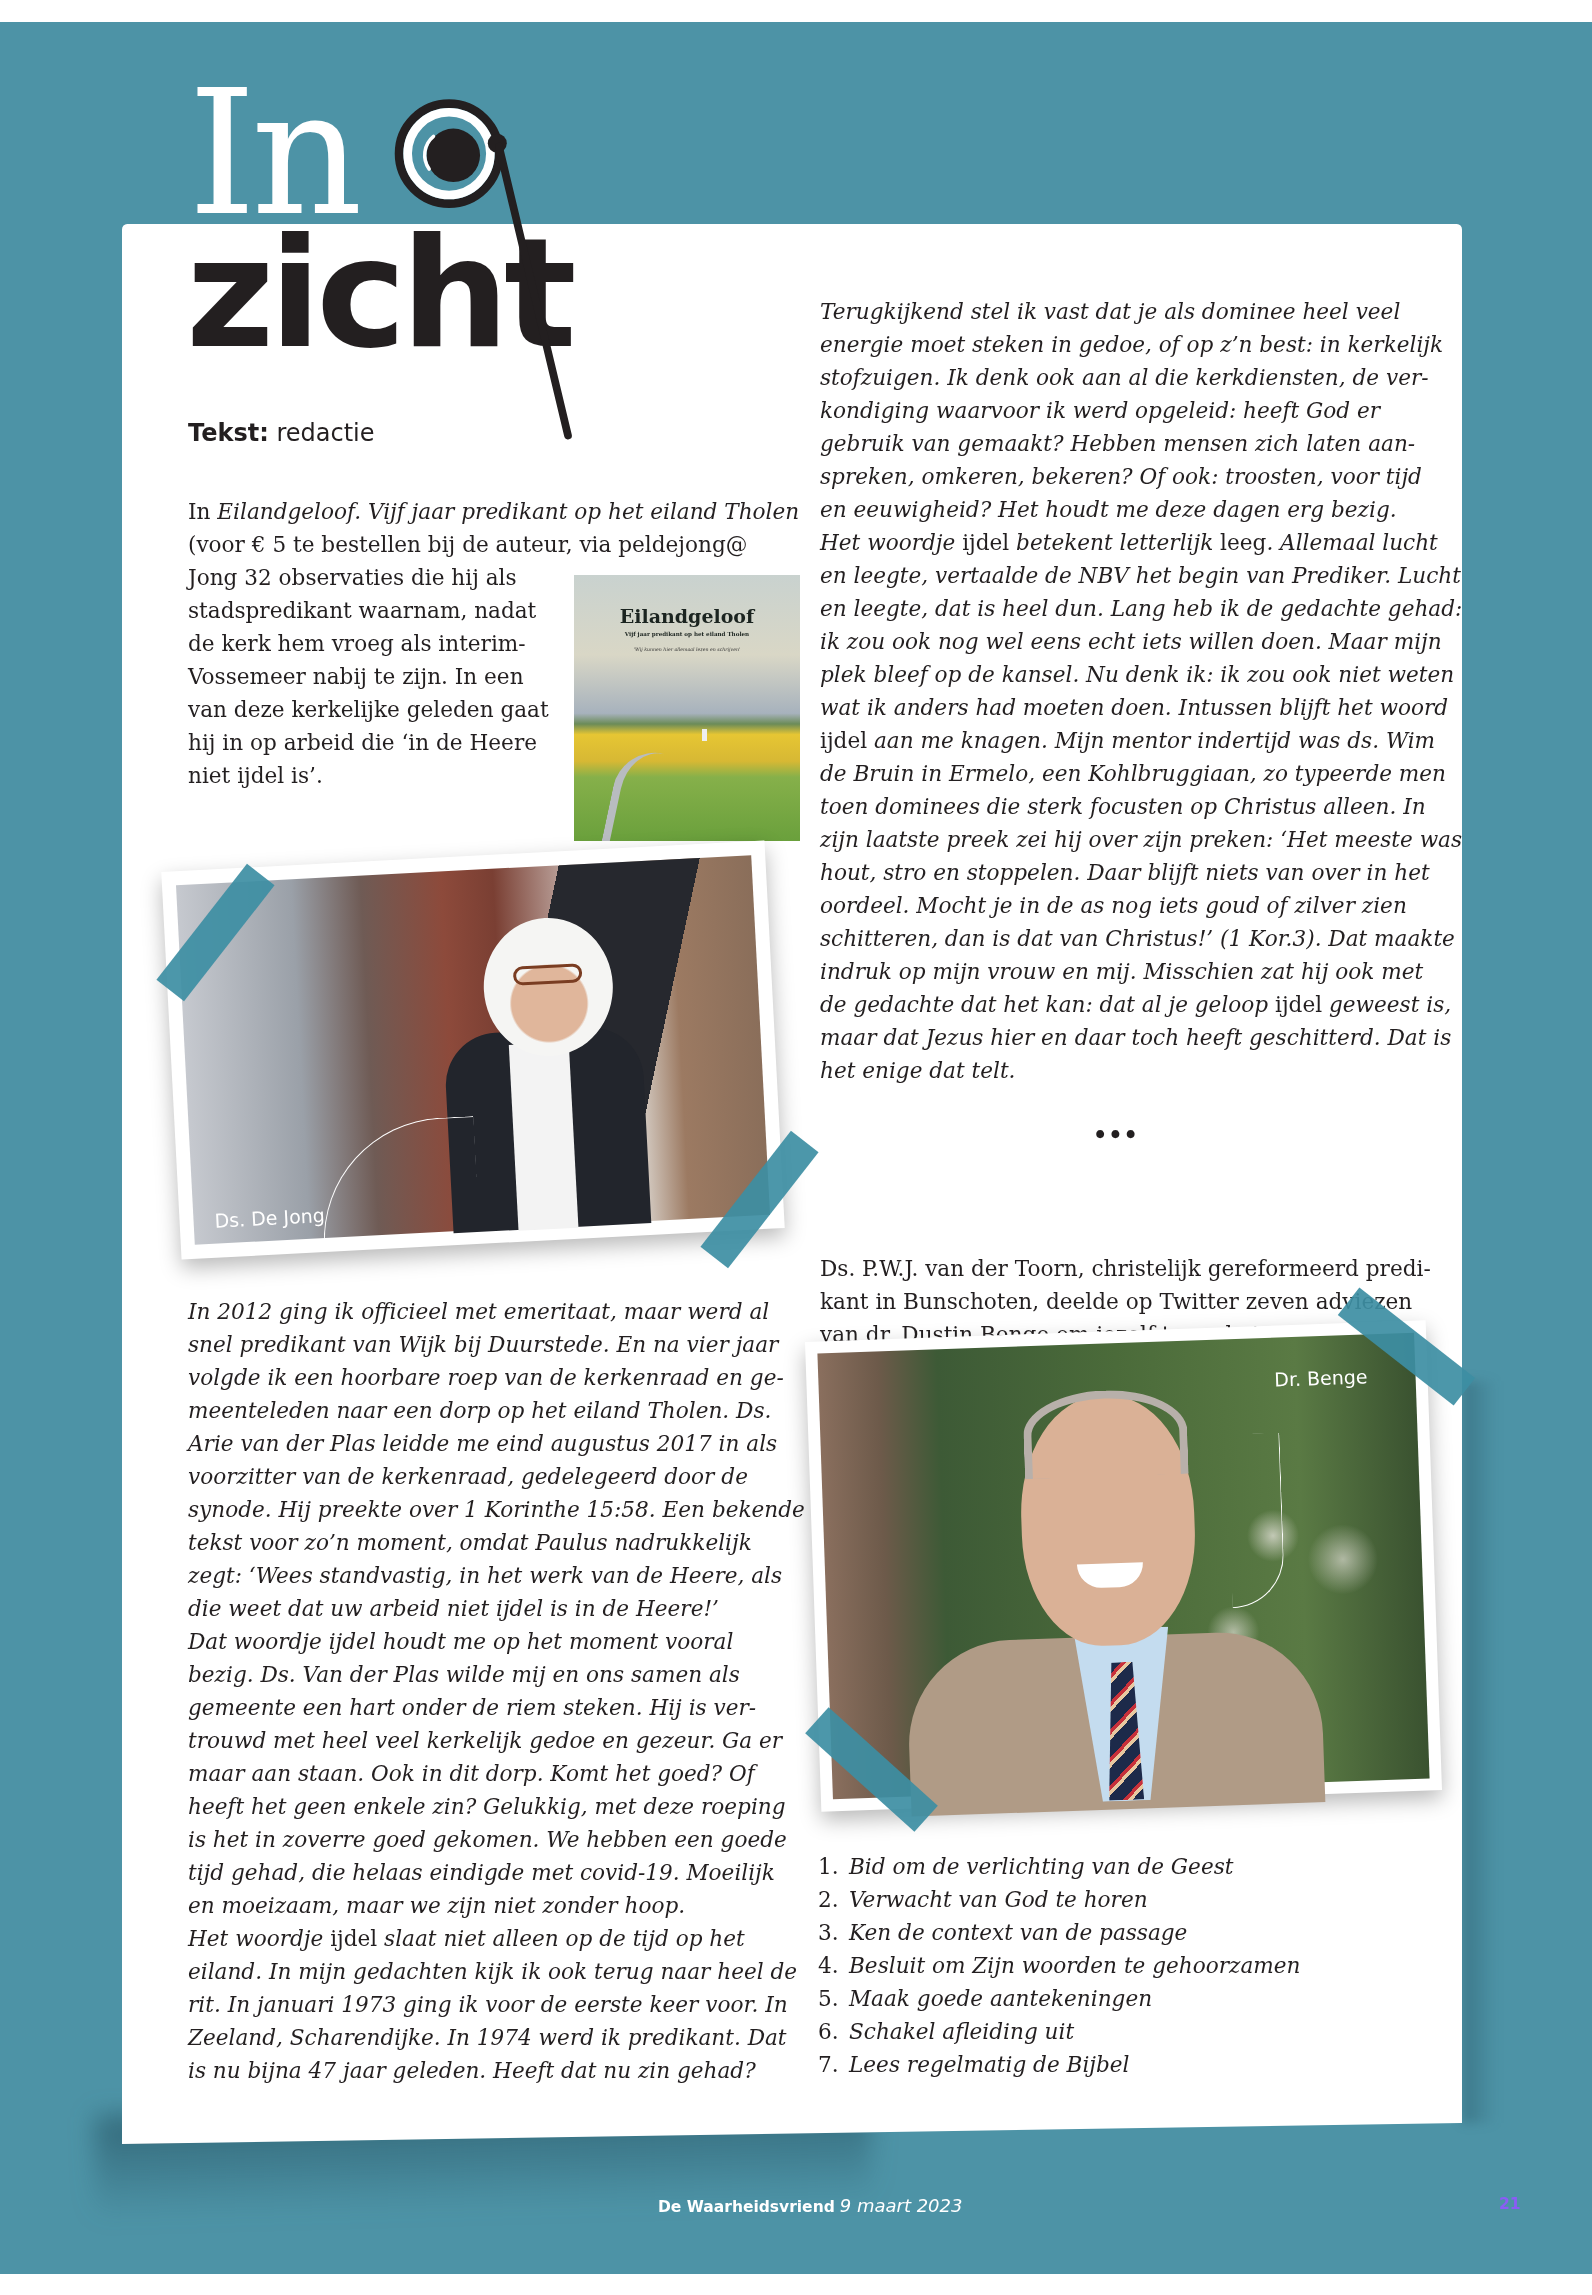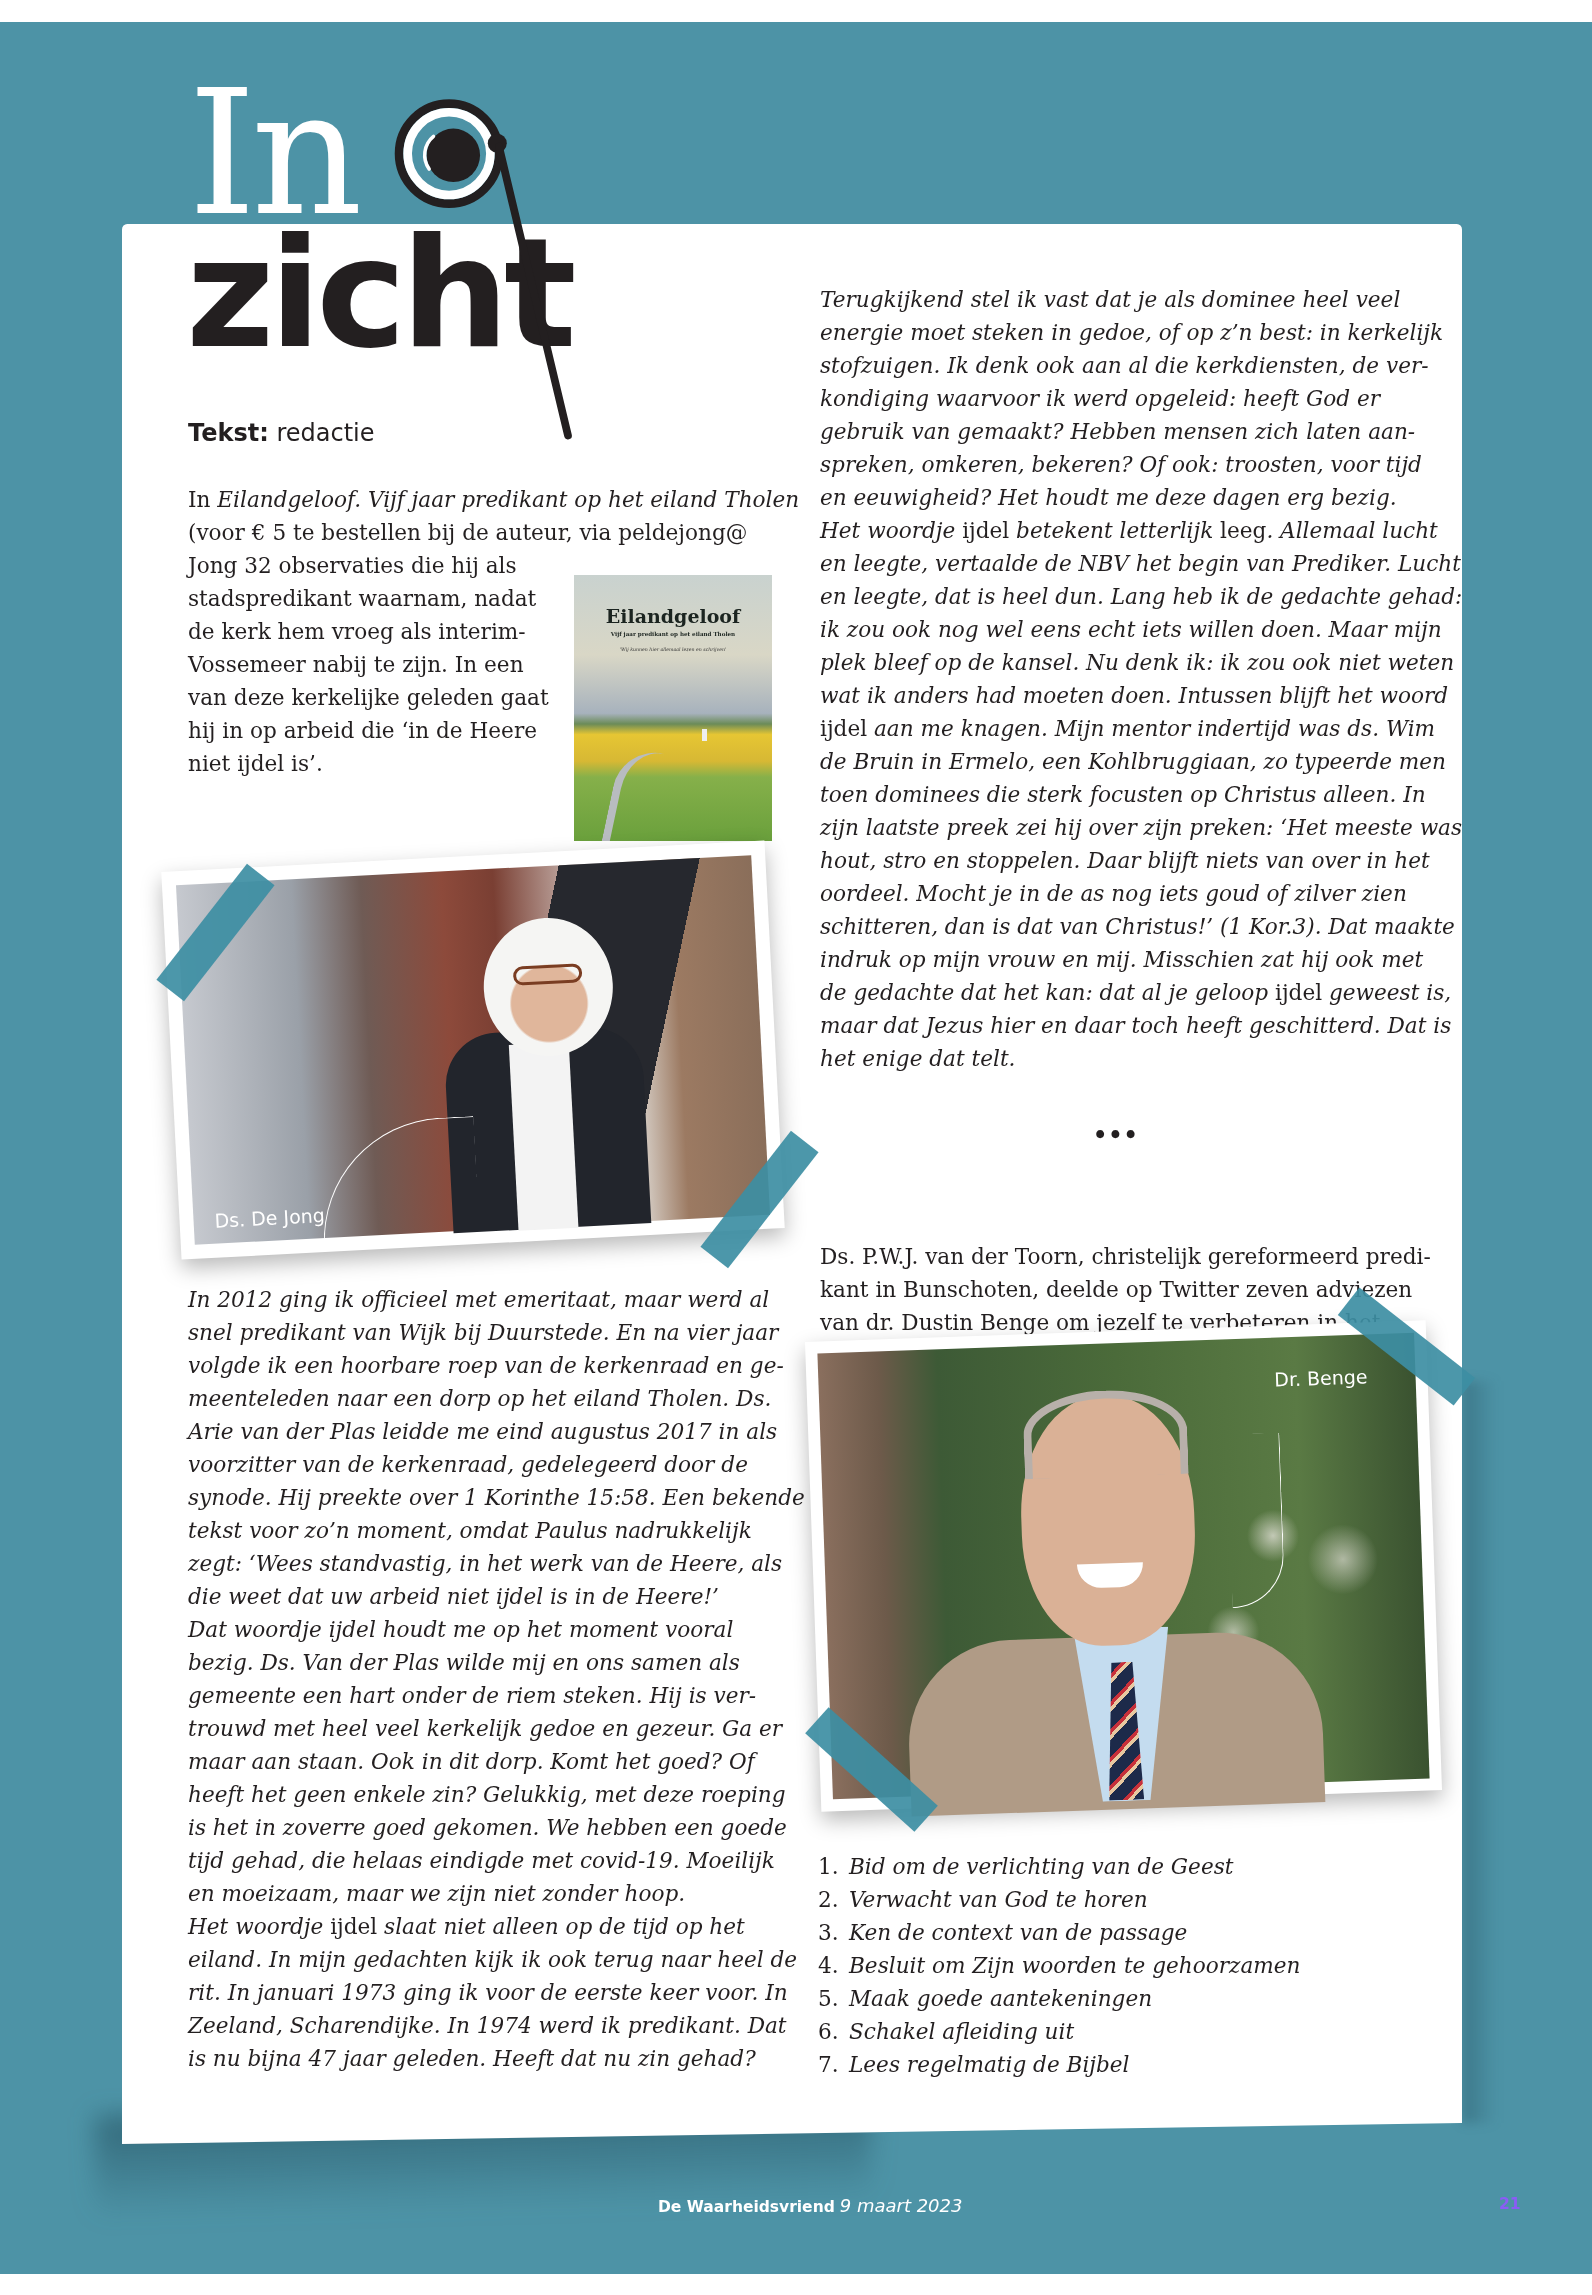--- a/index.html
+++ b/index.html
@@ -44,29 +44,29 @@
   }
   .monocle { position:absolute; left:380px; top:95px; width:207px; height:362px; }
 
   .byline {
     position:absolute; left:188px; top:419px;
     font-family:"DejaVu Sans", sans-serif; font-size:24px; color:#231f20;
   }
   .byline b { font-weight:bold; }
 
   .body-text {
-    font-family:"DejaVu Serif", serif; font-size:21.6px; line-height:33px; color:#231f20;
+    font-family:"DejaVu Serif", serif; font-size:21.6px; line-height:33px; color:#231f20;margin-top:12px;
   }
   .it { font-style:italic; }
 
   .intro { position:absolute; left:188px; top:483px; width:604px; }
   .intro .line { display:block; white-space:nowrap; }
 
   .book-cover {
-    position:absolute; left:574px; top:575px; width:198px; height:266px;
+    position:absolute; left:574px; top:575px; width:226px; height:266px;
     background:linear-gradient(to bottom,#c9d2cf 0%,#d9d7c6 30%,#a7b2bd 52%,#6b8b58 56%,#e6c633 60%,#d7b834 70%,#86b04a 76%,#6aa03c 100%);
     overflow:hidden;
   }
   .book-title {
     position:absolute; left:0; right:0; top:30px; text-align:center;
     font-family:"DejaVu Serif", serif; font-weight:bold; font-size:19px; color:#1b2420;
   }
   .book-sub {
     position:absolute; left:0; right:0; top:56px; text-align:center;
     font-family:"DejaVu Serif", serif; font-weight:bold; font-size:5.6px; color:#1b2420;

